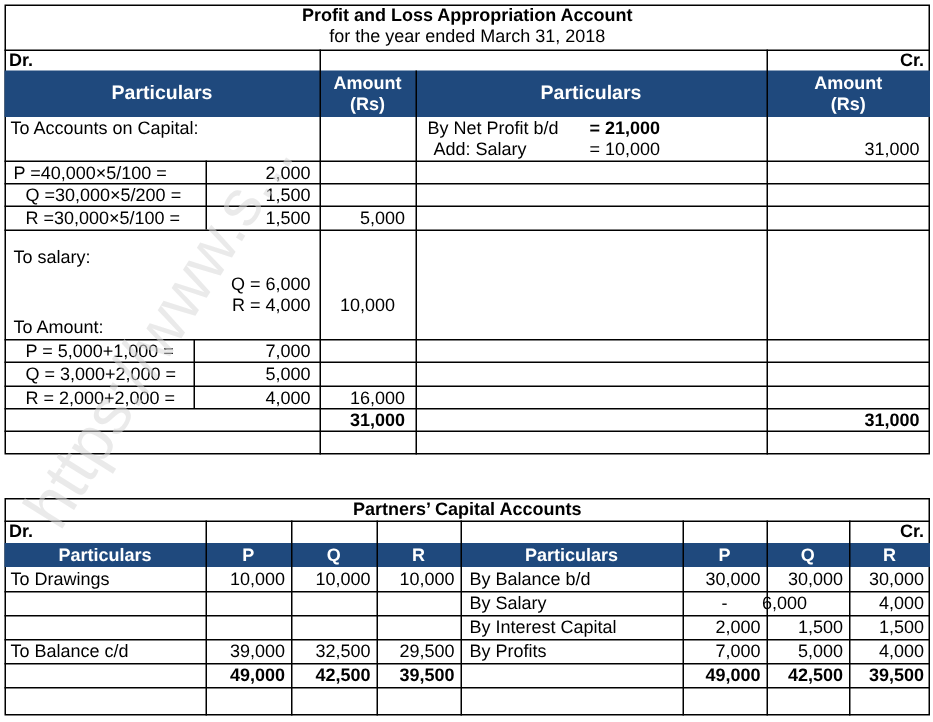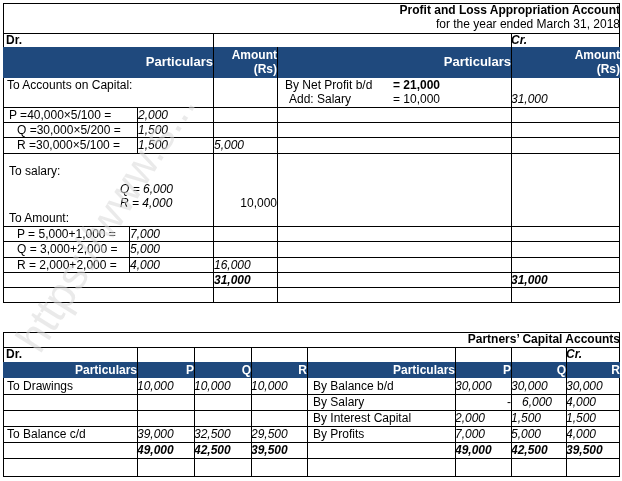--- a/index.html
+++ b/index.html
@@ -3,22 +3,22 @@
 <meta charset="utf-8">
 <style>
   html, body { margin: 0; padding: 0; background: #ffffff; }
   body { width: 622px; height: 481px; position: relative; overflow: hidden;
          font-family: "Liberation Sans", sans-serif; font-size: 12px; color: #000; }
   .abs { position: absolute; box-sizing: border-box; }
   .bl { border-left: 1px solid #000; }
   .bt { border-top: 1px solid #000; }
   .hdr { background: #1f497d; color: #fff; font-weight: bold; text-align: center; }
   .t { position: absolute; white-space: nowrap; line-height: 14px; }
-  .r { text-align: left; font-style: italic; }
-  .c { text-align: right; }
+  .r { text-align: right; }
+  .c { text-align: center; }
   .b { font-weight: bold; }
   .watermark { position: absolute; left: 0; top: 0; width: 622px; height: 481px; pointer-events: none; }
 </style>
 </head>
 <body>
 
 <div>
 
   <div class="abs" style="left:3px;top:3px;width:617px;height:300px;border:1px solid #000;"></div>
 
@@ -140,21 +140,21 @@
 
   <div>
     <div class="t" style="left:313px;top:379px;">By Balance b/d</div>
     <div class="t r" style="left:455px;top:379px;width:52px;">30,000</div>
     <div class="t r" style="left:511px;top:379px;width:51px;">30,000</div>
     <div class="t r" style="left:566px;top:379px;width:50px;">30,000</div>
   </div>
   <div>
     <div class="t" style="left:313px;top:395px;">By Salary</div>
     <div class="t c" style="left:455px;top:395px;width:56px;">-</div>
-    <div class="t r" style="left:522px;top:395px;width:51px;">6,000</div>
+    <div class="t r" style="left:487px;top:395px;width:51px;">6,000</div>
     <div class="t r" style="left:566px;top:395px;width:50px;">4,000</div>
   </div>
   <div>
     <div class="t" style="left:313px;top:411px;">By Interest Capital</div>
     <div class="t r" style="left:455px;top:411px;width:52px;">2,000</div>
     <div class="t r" style="left:511px;top:411px;width:51px;">1,500</div>
     <div class="t r" style="left:566px;top:411px;width:50px;">1,500</div>
   </div>
   <div>
     <div class="t" style="left:313px;top:427px;">By Profits</div>

